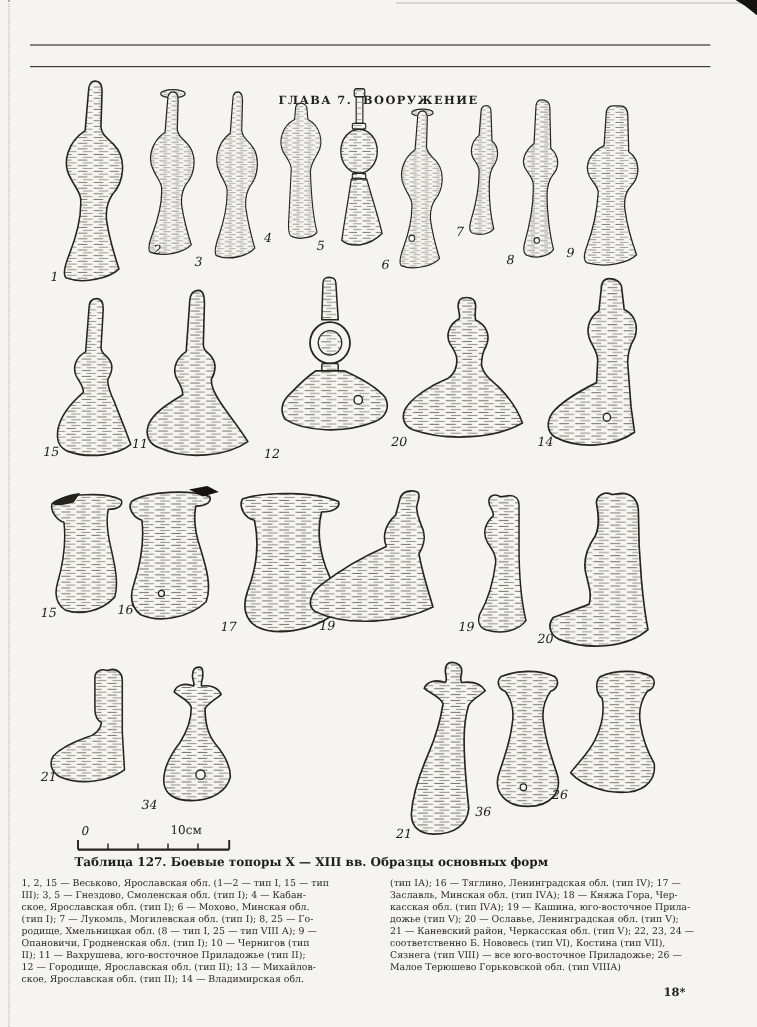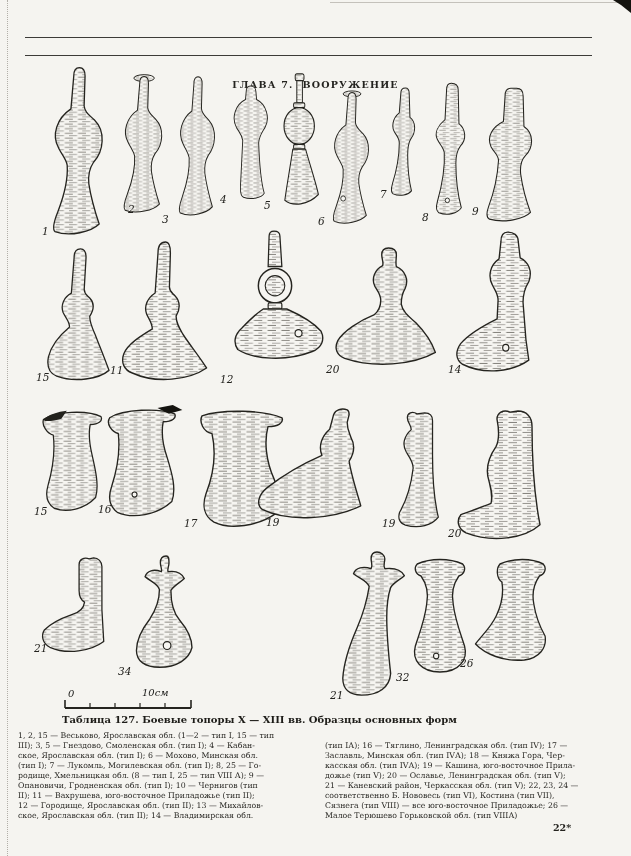--- a/index.html
+++ b/index.html
@@ -10,23 +10,23 @@
   .corner{position:absolute;right:0;top:0;width:24px;height:15px;}
   .rule{position:absolute;left:25px;width:567px;height:1px;background:#3c3b38;}
   .chapter{position:absolute;left:0;top:39px;width:100%;text-align:center;font-weight:bold;
            font-size:9.5px;letter-spacing:1.2px;white-space:pre;color:#24231f;margin-top:40px;}
   .axe{position:absolute;}
   .axe svg{width:100%;height:100%;display:block;overflow:visible;}
   .fig-num{position:absolute;font-style:italic;font-size:10.5px;color:#22211d;line-height:1;}
   .scalebar{position:absolute;left:62px;top:690px;width:132px;height:26px;}
   .scalebar svg{position:absolute;left:0;top:0;width:132px;height:26px;}
   .scale-zero{position:absolute;left:6px;top:-2px;font-style:italic;font-size:10px;}
-  .scale-ten{position:absolute;left:80px;top:-3px;font-style:italic;font-size:10px;}
+  .scale-ten{position:absolute;left:80px;top:-3px;font-size:10px;}
   .caption{position:absolute;left:18px;top:714px;width:580px;font-weight:bold;font-size:10px;color:#1d1c18;margin-left:44px;}
-  .legend{position:absolute;left:18px;top:731px;width:586px;display:flex;gap:28px;align-items:flex-end;}
+  .legend{position:absolute;left:18px;top:731px;width:586px;display:flex;gap:28px;}
   .legend .col{width:287px;font-size:7.8px;line-height:10px;white-space:pre-line;text-align:left;color:#2a2925;}
   .sig{position:absolute;left:553px;top:822px;font-size:9.5px;font-weight:bold;color:#24231f;}
 </style>
 </head>
 <body>
 
 <div id="page">
 
   <svg width="0" height="0" style="position:absolute">
     <defs>
@@ -227,21 +227,21 @@
       <path d="M44,4 C40,4 38,7 38,11 C38,15 40,18 38,21 C30,18 22,20 20,26 C26,31 34,33 36,39 C34,52 30,66 24,80 C16,98 10,116 9,132 C9,143 16,149 28,149 C46,149 57,141 58,127 C56,109 54,88 54,70 C54,56 56,46 58,40 C62,34 68,32 72,28 C68,21 60,20 52,21 C50,18 52,15 52,11 C52,7 48,4 44,4 Z" fill="url(#hp)" stroke="#25241f" stroke-width="1.4" stroke-linejoin="round"></path>
     </svg>
     <span class="fig-num" style="left:-4px;top:142px">21</span>
   </div>
 
   <div class="axe" style="left:404px;top:556px;width:70px;height:124px">
     <svg viewBox="0 0 74 124" preserveAspectRatio="none">
       <path d="M14,8 C28,2 48,2 62,8 C66,12 64,18 58,20 C52,28 50,38 52,48 C54,64 60,78 64,90 C68,104 58,116 38,116 C18,116 8,104 12,90 C16,78 22,64 24,48 C26,38 24,28 18,20 C12,18 10,12 14,8 Z" fill="url(#hp)" stroke="#25241f" stroke-width="1.4" stroke-linejoin="round"></path>
       <circle cx="34" cy="100" r="2.8" fill="#f6f5f1" stroke="#25241f" stroke-width="1.1"></circle>
     </svg>
-    <span class="fig-num" style="left:-8px;top:116px">32</span>
+    <span class="fig-num" style="left:-8px;top:116px">36</span>
   </div>
 
   <div class="axe" style="left:468px;top:556px;width:94px;height:118px">
     <svg viewBox="0 0 100 118" preserveAspectRatio="none">
       <path d="M34,8 C48,2 68,2 80,8 C84,12 82,18 76,20 C70,28 68,38 70,48 C72,60 76,70 82,80 C84,92 76,102 60,104 C38,106 18,98 8,88 C14,80 24,72 30,60 C36,48 38,36 36,26 C30,22 30,12 34,8 Z" fill="url(#hp)" stroke="#25241f" stroke-width="1.4" stroke-linejoin="round"></path>
     </svg>
     <span class="fig-num" style="left:-8px;top:102px">26</span>
   </div>
 
   <div class="scalebar">
@@ -272,15 +272,15 @@
     <div class="col">(тип IА); 16 — Тяглино, Ленинградская обл. (тип IV); 17 —
 Заславль, Минская обл. (тип IVА); 18 — Княжа Гора, Чер-
 касская обл. (тип IVА); 19 — Кашина, юго-восточное Прила-
 дожье (тип V); 20 — Ославье, Ленинградская обл. (тип V);
 21 — Каневский район, Черкасская обл. (тип V); 22, 23, 24 —
 соответственно Б. Нововесь (тип VI), Костина (тип VII),
 Сязнега (тип VIII) — все юго-восточное Приладожье; 26 —
 Малое Терюшево Горьковской обл. (тип VIIIА)</div>
   </div>
 
-  <div class="sig">22*</div>
+  <div class="sig">18*</div>
 
 </div>
 
 </body></html>

